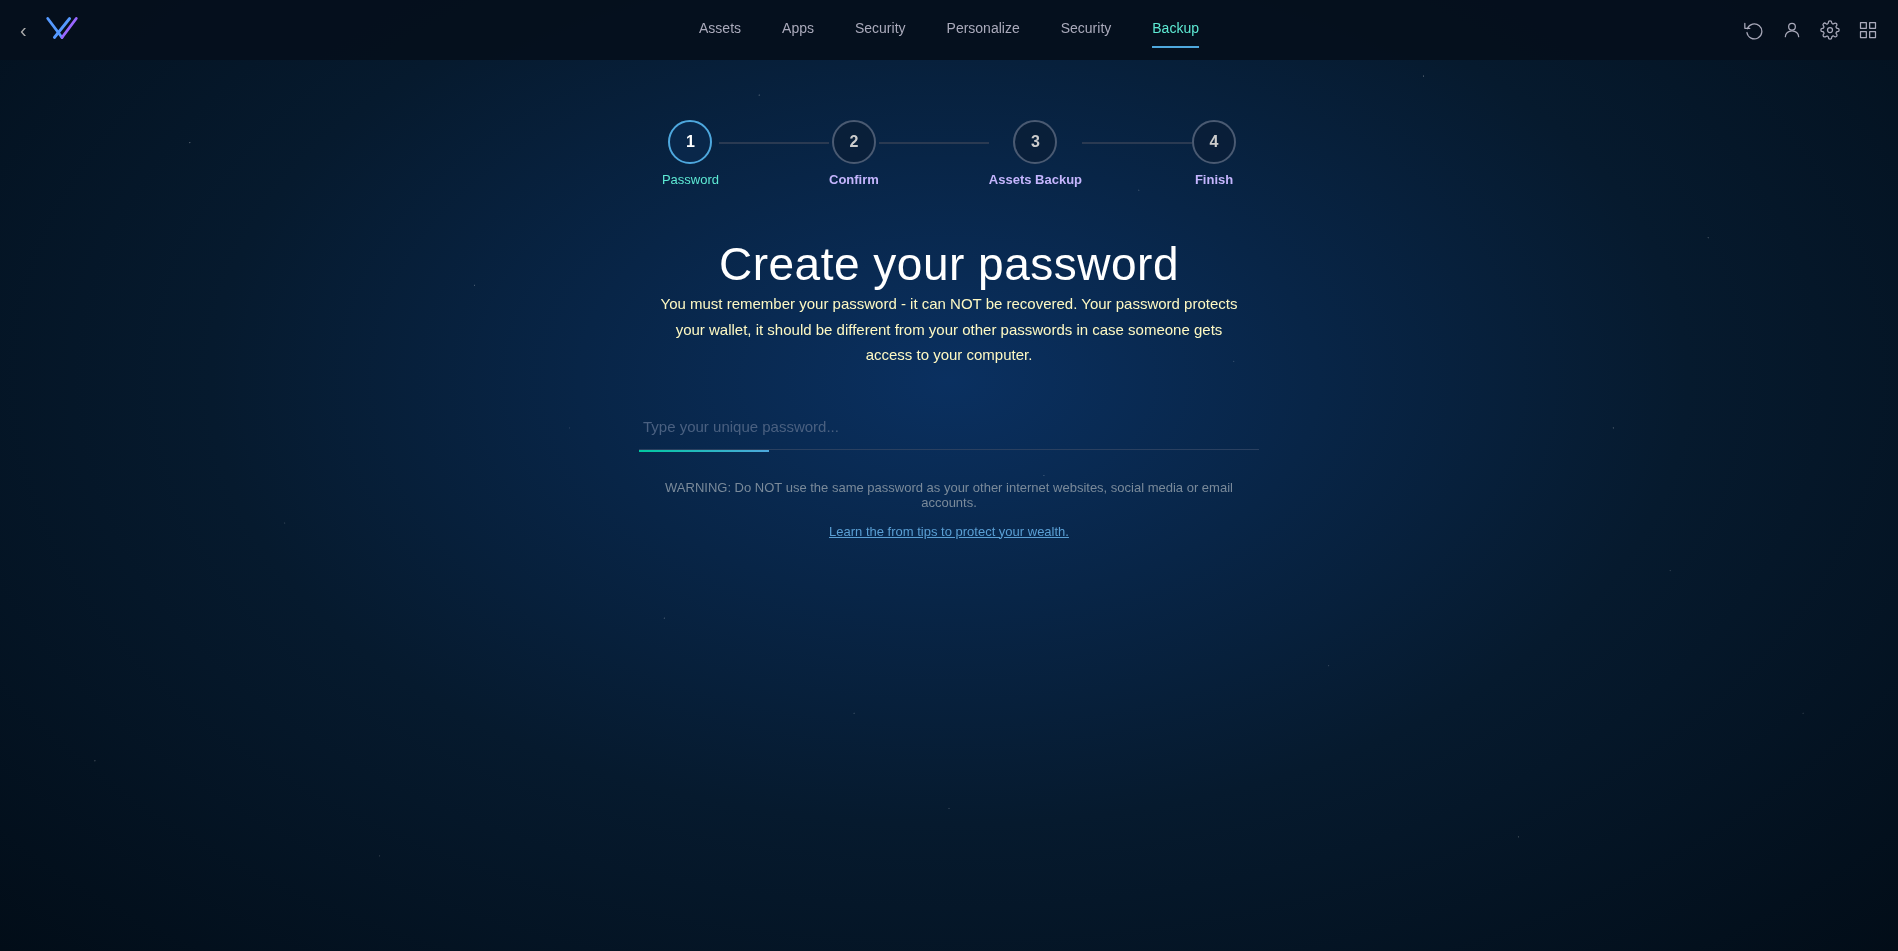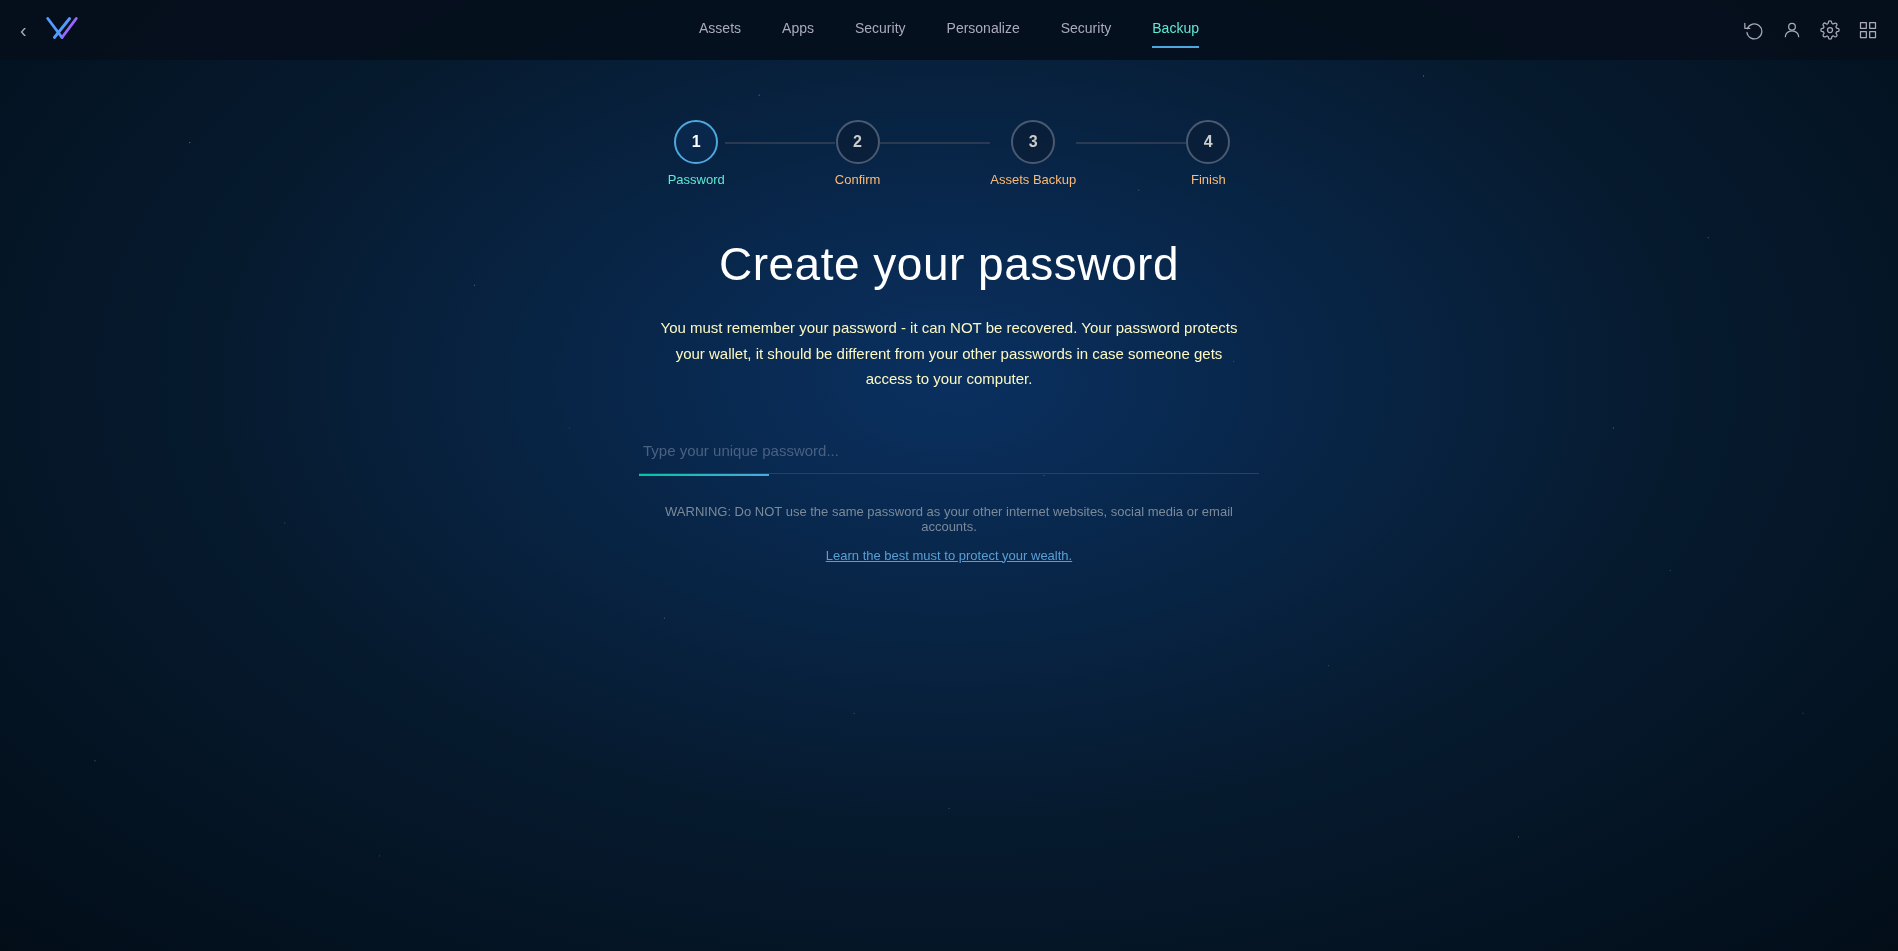--- a/index.html
+++ b/index.html
@@ -165,22 +165,23 @@
 
     .step-circle.active {
       border-color: #4ea8de;
       color: #fff;
       background: rgba(10, 40, 75, 0.9);
     }
 
     .step-label {
       margin-top: 8px;
       font-size: 13px;
-      color: #fdba74;
+      color: #c4b5fd;
       white-space: nowrap;
+      font-weight: bold;
     }
 
     .step-label.active {
       color: #5eead4;
       font-weight: 500;
     }
 
     .step-connector {
       width: 110px;
       height: 2px;
@@ -195,21 +196,20 @@
       flex-direction: column;
       align-items: center;
       max-width: 620px;
       width: 100%;
     }
 
     .page-title {
       font-size: 46px;
       font-weight: 300;
       color: #fff;
-      margin-bottom: 24px;
       text-align: center;
       letter-spacing: 0.5px;
     }
 
     .page-desc {
       font-size: 15px;
       color: #fef9c3;
       text-align: center;
       line-height: 1.7;
       margin-bottom: 36px;
@@ -373,15 +373,15 @@
     <h1 class="page-title">Create your password</h1>
     <p class="page-desc">You must remember your password - it can NOT be recovered. Your password protects your wallet, it should be different from your other passwords in case someone gets access to your computer.</p>
 
     <div class="password-input-wrapper">
       <input class="password-input" type="password" placeholder="Type your unique password..." style="">
       <div class="input-underline"></div>
     </div>
 
 
     <p class="warning-text">WARNING: Do NOT use the same password as your other internet websites, social media or email accounts.</p>
-    <a class="learn-link">Learn the best must to protect your wealth.</a>
+    <a class="learn-link">Learn the from tips to protect your wealth.</a>
   </div>
 </div>
 
 </body></html>

